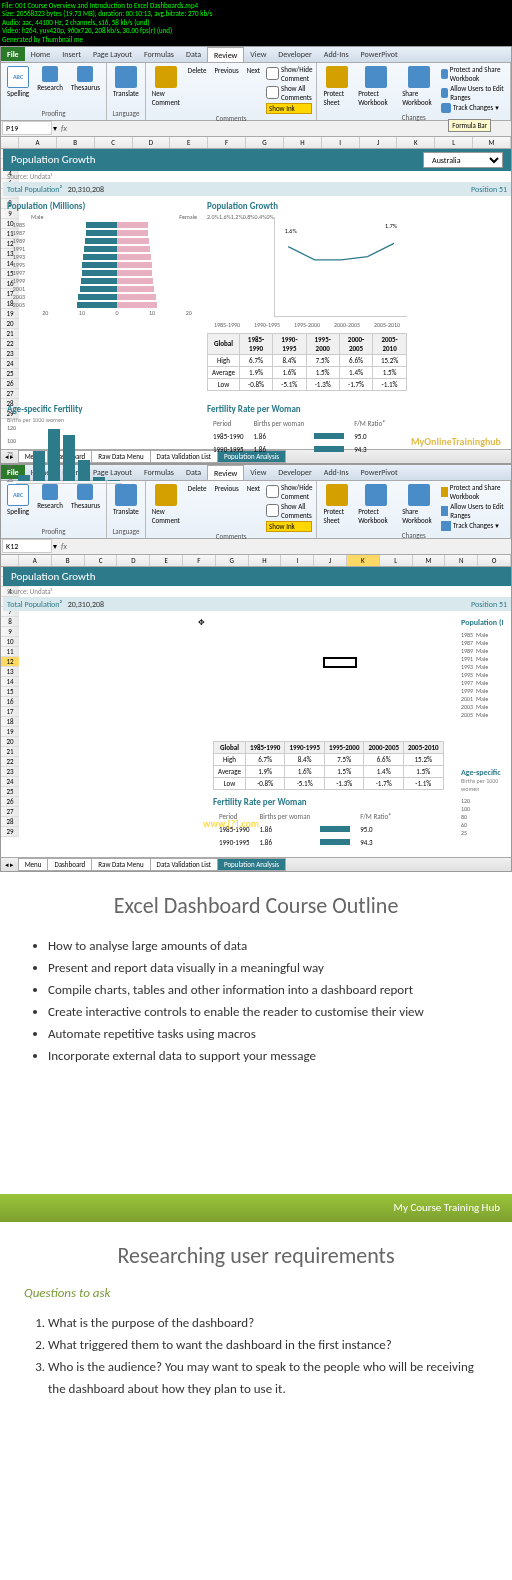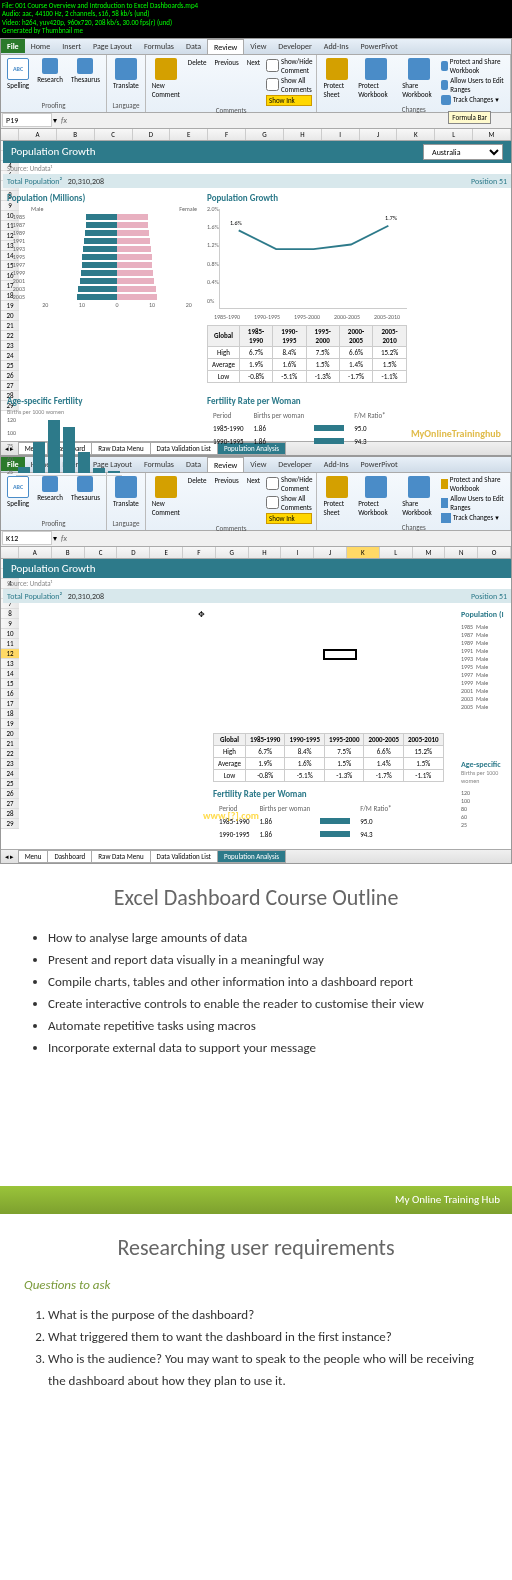--- a/index.html
+++ b/index.html
@@ -65,20 +65,21 @@
 .slide-list.ol{list-style:decimal}
 .slide-footer{position:absolute;bottom:0;left:0;right:0;height:28px;background:linear-gradient(#9ac43a,#7da02e);color:#fff;display:flex;align-items:center;justify-content:flex-end;padding-right:12px;font-size:11px}
 .selected-cell{border:2px solid #000;position:absolute}
 .comment-btn{background:#ffd700;border:1px solid #cc9900;font-size:7px;padding:0 2px}
 </style>
 </head>
 <body>
 
 <div class="meta-info">
   <div>File: 001 Course Overview and Introduction to Excel Dashboards.mp4</div>
+  <div>Size: 20568323 bytes (19.73 MB), duration: 00:10:13, avg.bitrate: 270 kb/s</div>
   <div>Audio: aac, 44100 Hz, 2 channels, s16, 58 kb/s (und)</div>
   <div>Video: h264, yuv420p, 960x720, 208 kb/s, 30.00 fps(r) (und)</div>
   <div>Generated by Thumbnail me</div>
 </div>
 
 <div class="excel-window">
   <div class="ribbon-tabs">
     <div class="ribbon-tab file">File</div>
     <div class="ribbon-tab">Home</div>
     <div class="ribbon-tab">Insert</div>
@@ -328,21 +329,21 @@
             <span>20</span>
               <span>10</span>
               <span>0</span>
               <span>10</span>
               <span>20</span>
           </div>
         </div>
         <div class="growth-chart">
           <div class="section-title">Population Growth</div>
           <div style="display:flex">
-            <div style="display:flex;flex-direction:column;justify-content:space-between;font-size:6px;color:#666;height:100px">
+            <div style="display:flex;flex-direction:row;justify-content:space-between;font-size:6px;color:#666;height:100px">
               <span>2.0%</span>
                 <span>1.6%</span>
                 <span>1.2%</span>
                 <span>0.8%</span>
                 <span>0.4%</span>
                 <span>0%</span>
             </div>
             <div class="line-chart">
               <svg viewBox="0 0 200 100">
                   <polyline points="20,20 60,40 100,40 140,35 180,15" fill="none" stroke="#2d7a8a" stroke-width="2"></polyline>
@@ -707,21 +708,21 @@
 <div class="slide" style="height:287px">
   <h1 class="slide-title">Excel Dashboard Course Outline</h1>
   <ul class="slide-list">
     <li>How to analyse large amounts of data</li>
     <li>Present and report data visually in a meaningful way</li>
     <li>Compile charts, tables and other information into a dashboard report</li>
     <li>Create interactive controls to enable the reader to customise their view</li>
     <li>Automate repetitive tasks using macros</li>
     <li>Incorporate external data to support your message</li>
   </ul>
-  <div class="slide-footer">My Online Training Hub</div>
+  <div class="slide-footer">My Course Training Hub</div>
 </div>
 
 <div class="slide" style="height:380px">
   <h1 class="slide-title">Researching user requirements</h1>
   <div class="slide-subtitle">Questions to ask</div>
   <ol class="slide-list ol">
     <li>What is the purpose of the dashboard?</li>
     <li>What triggered them to want the dashboard in the first instance?</li>
     <li>Who is the audience? You may want to speak to the people who will be receiving the dashboard about how they plan to use it.</li>
   </ol>

